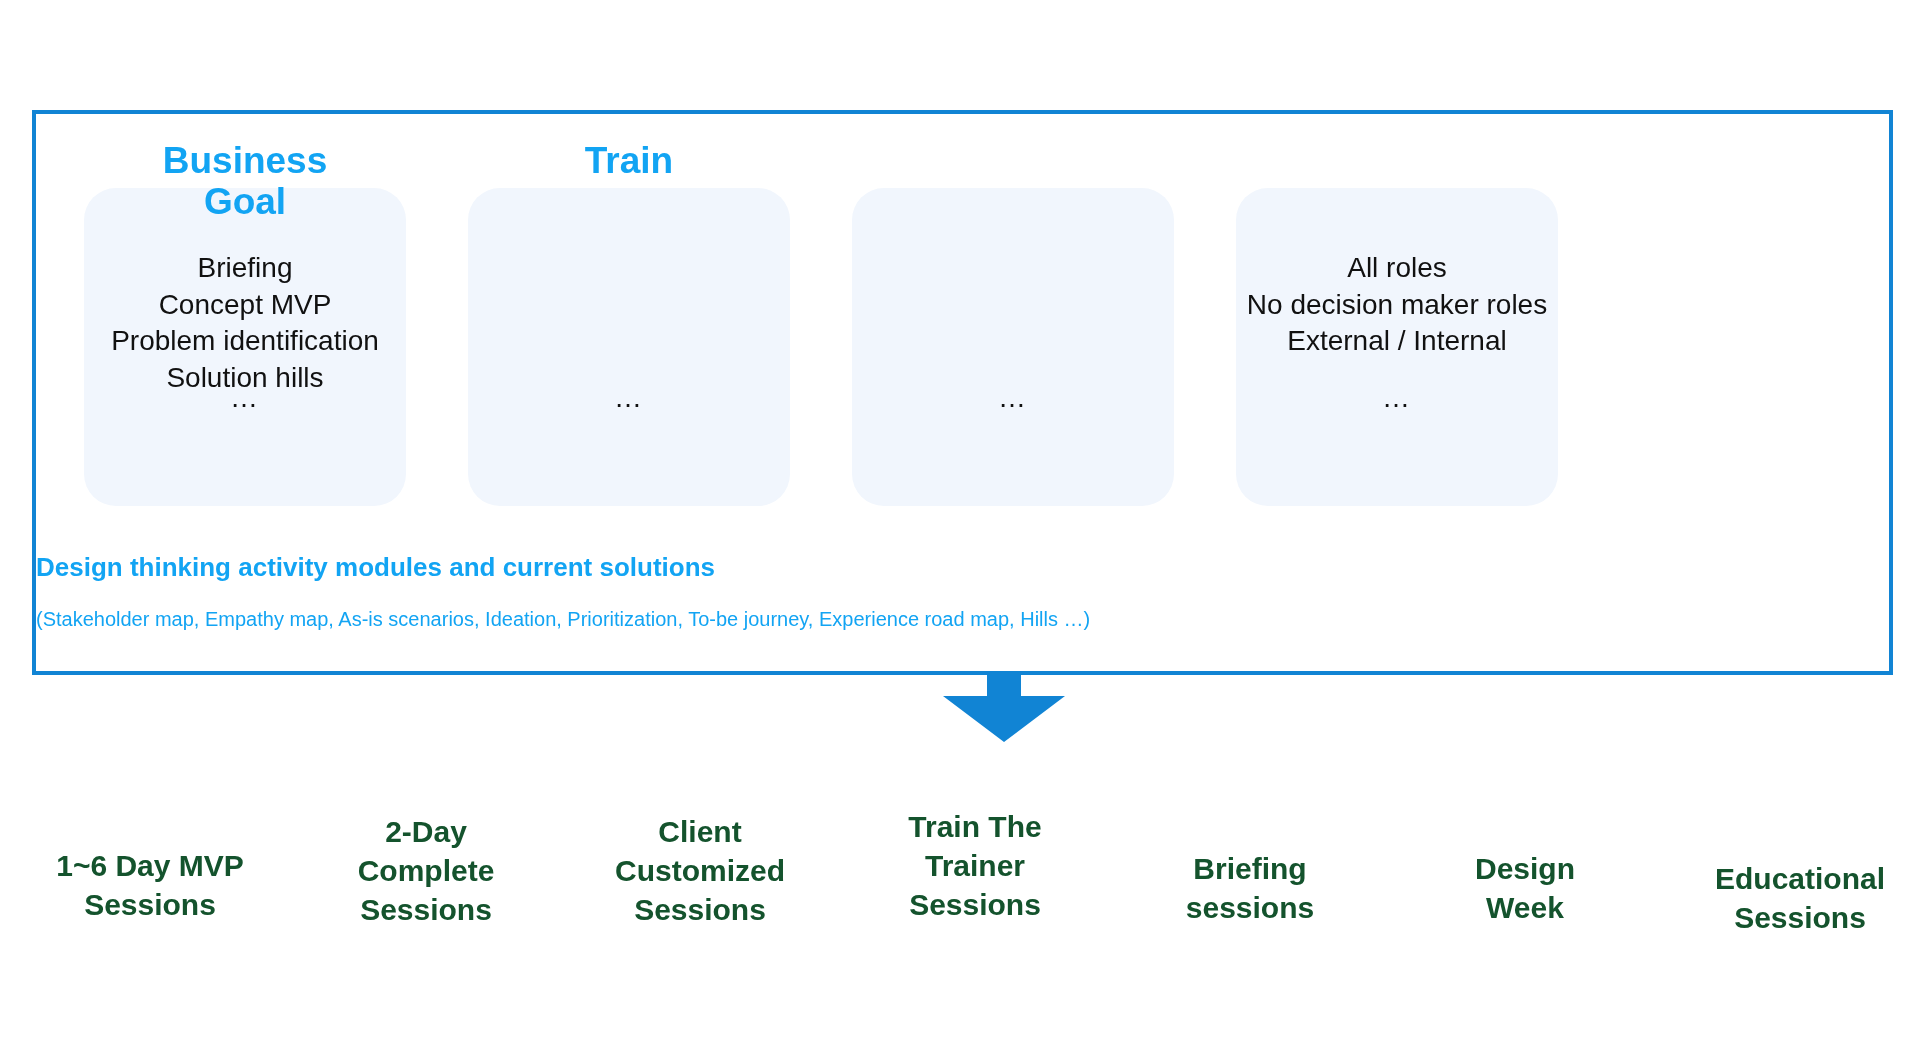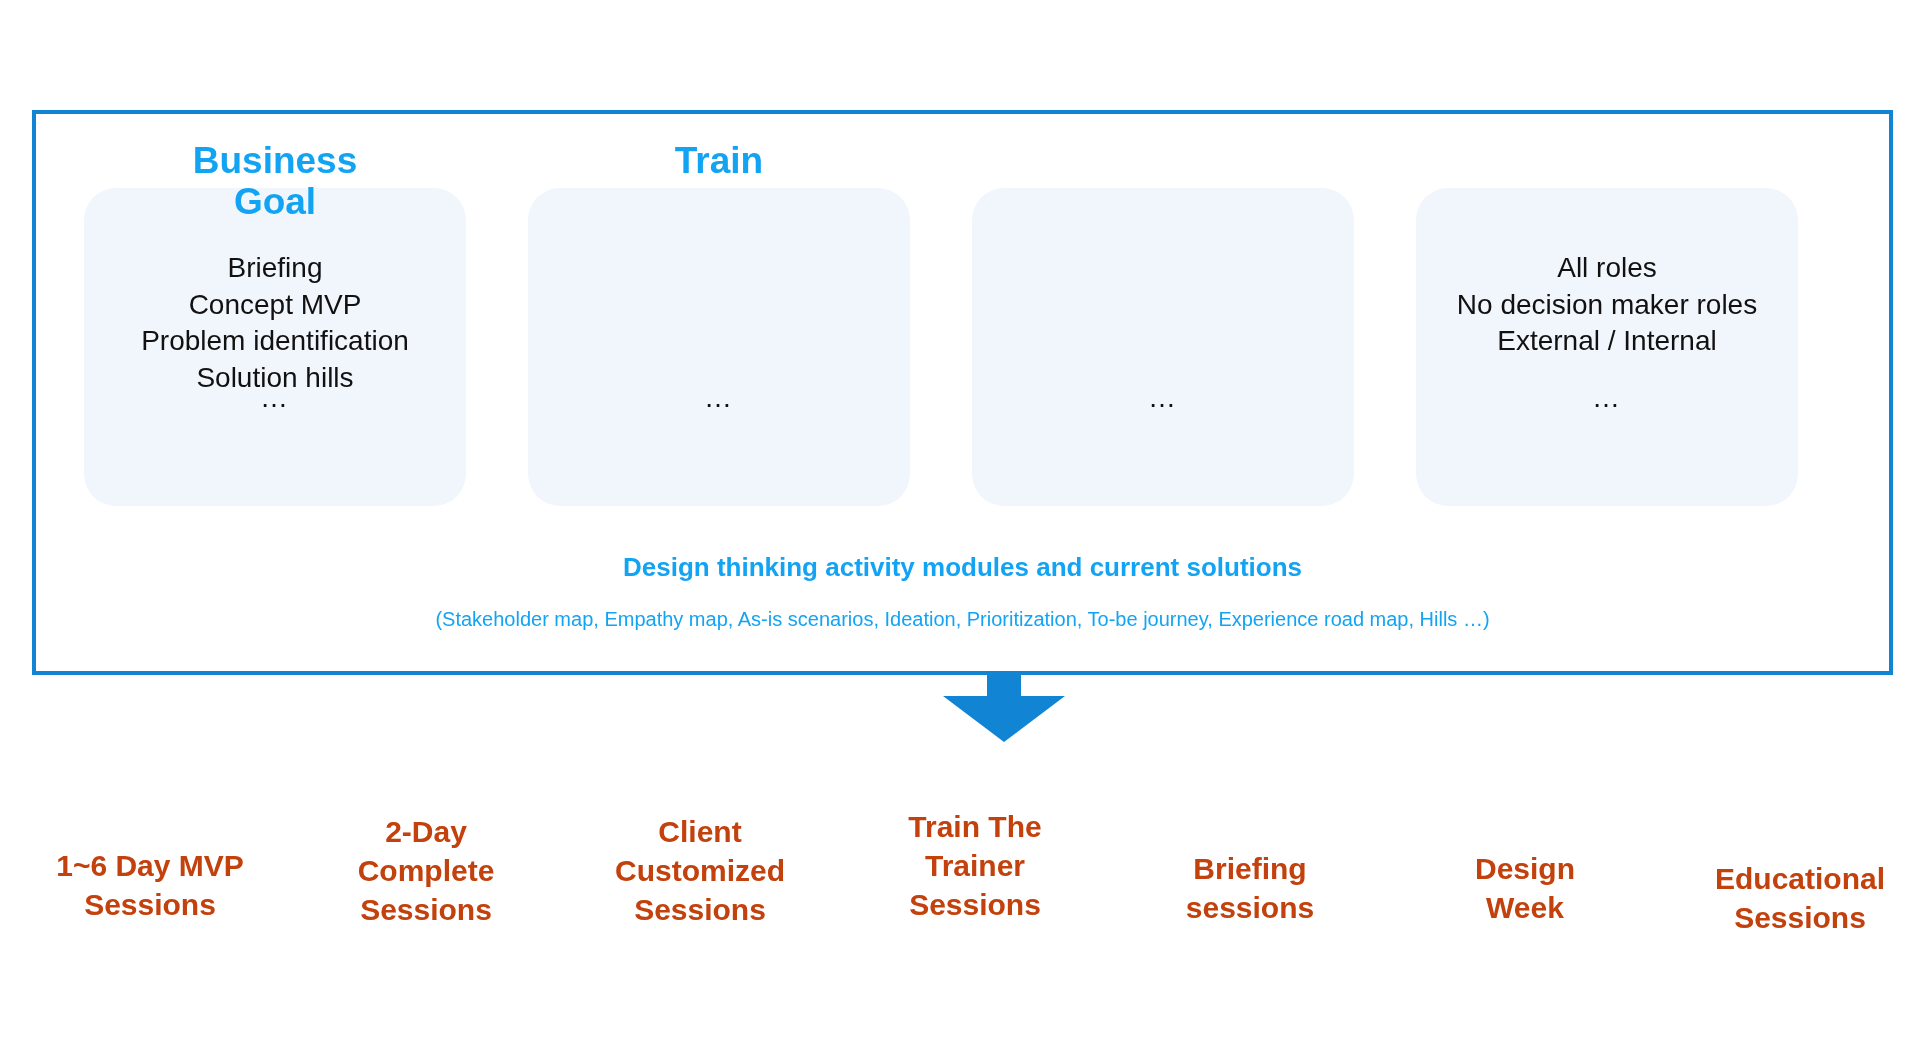--- a/index.html
+++ b/index.html
@@ -33,21 +33,21 @@
     left: 48px;
     top: 74px;
     width: 1765px;
     height: 320px;
     display: flex;
     justify-content: flex-start;
     gap: 62px;
   }
   .card {
     position: relative;
-    width: 382px;
+    width: 322px;
     height: 318px;
     border-radius: 32px;
     background: #f1f6fd;
     flex: 0 0 auto;
   }
   .card-title {
     position: absolute;
     left: 0;
     right: 0;
     top: -48px;
@@ -84,21 +84,20 @@
     line-height: 1;
     letter-spacing: 2px;
   }
 
   
   #panel-footer {
     position: absolute;
     left: 0;
     right: 0;
     top: 438px;
-    text-align: center;
   }
   #footer-headline {
     color: #12a4f3;
     font-size: 26px;
     font-weight: bold;
     line-height: 1.2;
   }
   #footer-subline {
     color: #12a4f3;
     font-size: 20px;
@@ -118,21 +117,21 @@
   
   #sessions-row {
     position: absolute;
     left: 0;
     top: 770px;
     width: 1920px;
     height: 210px;
   }
   .session-label {
     position: absolute;
-    color: #c2410c;
+    color: #14532d;
     font-size: 30px;
     font-weight: bold;
     line-height: 1.30;
     text-align: center;
     white-space: pre-line;
     transform: translate(-50%, -50%);
   }
 </style>
 </head>
 <body>

